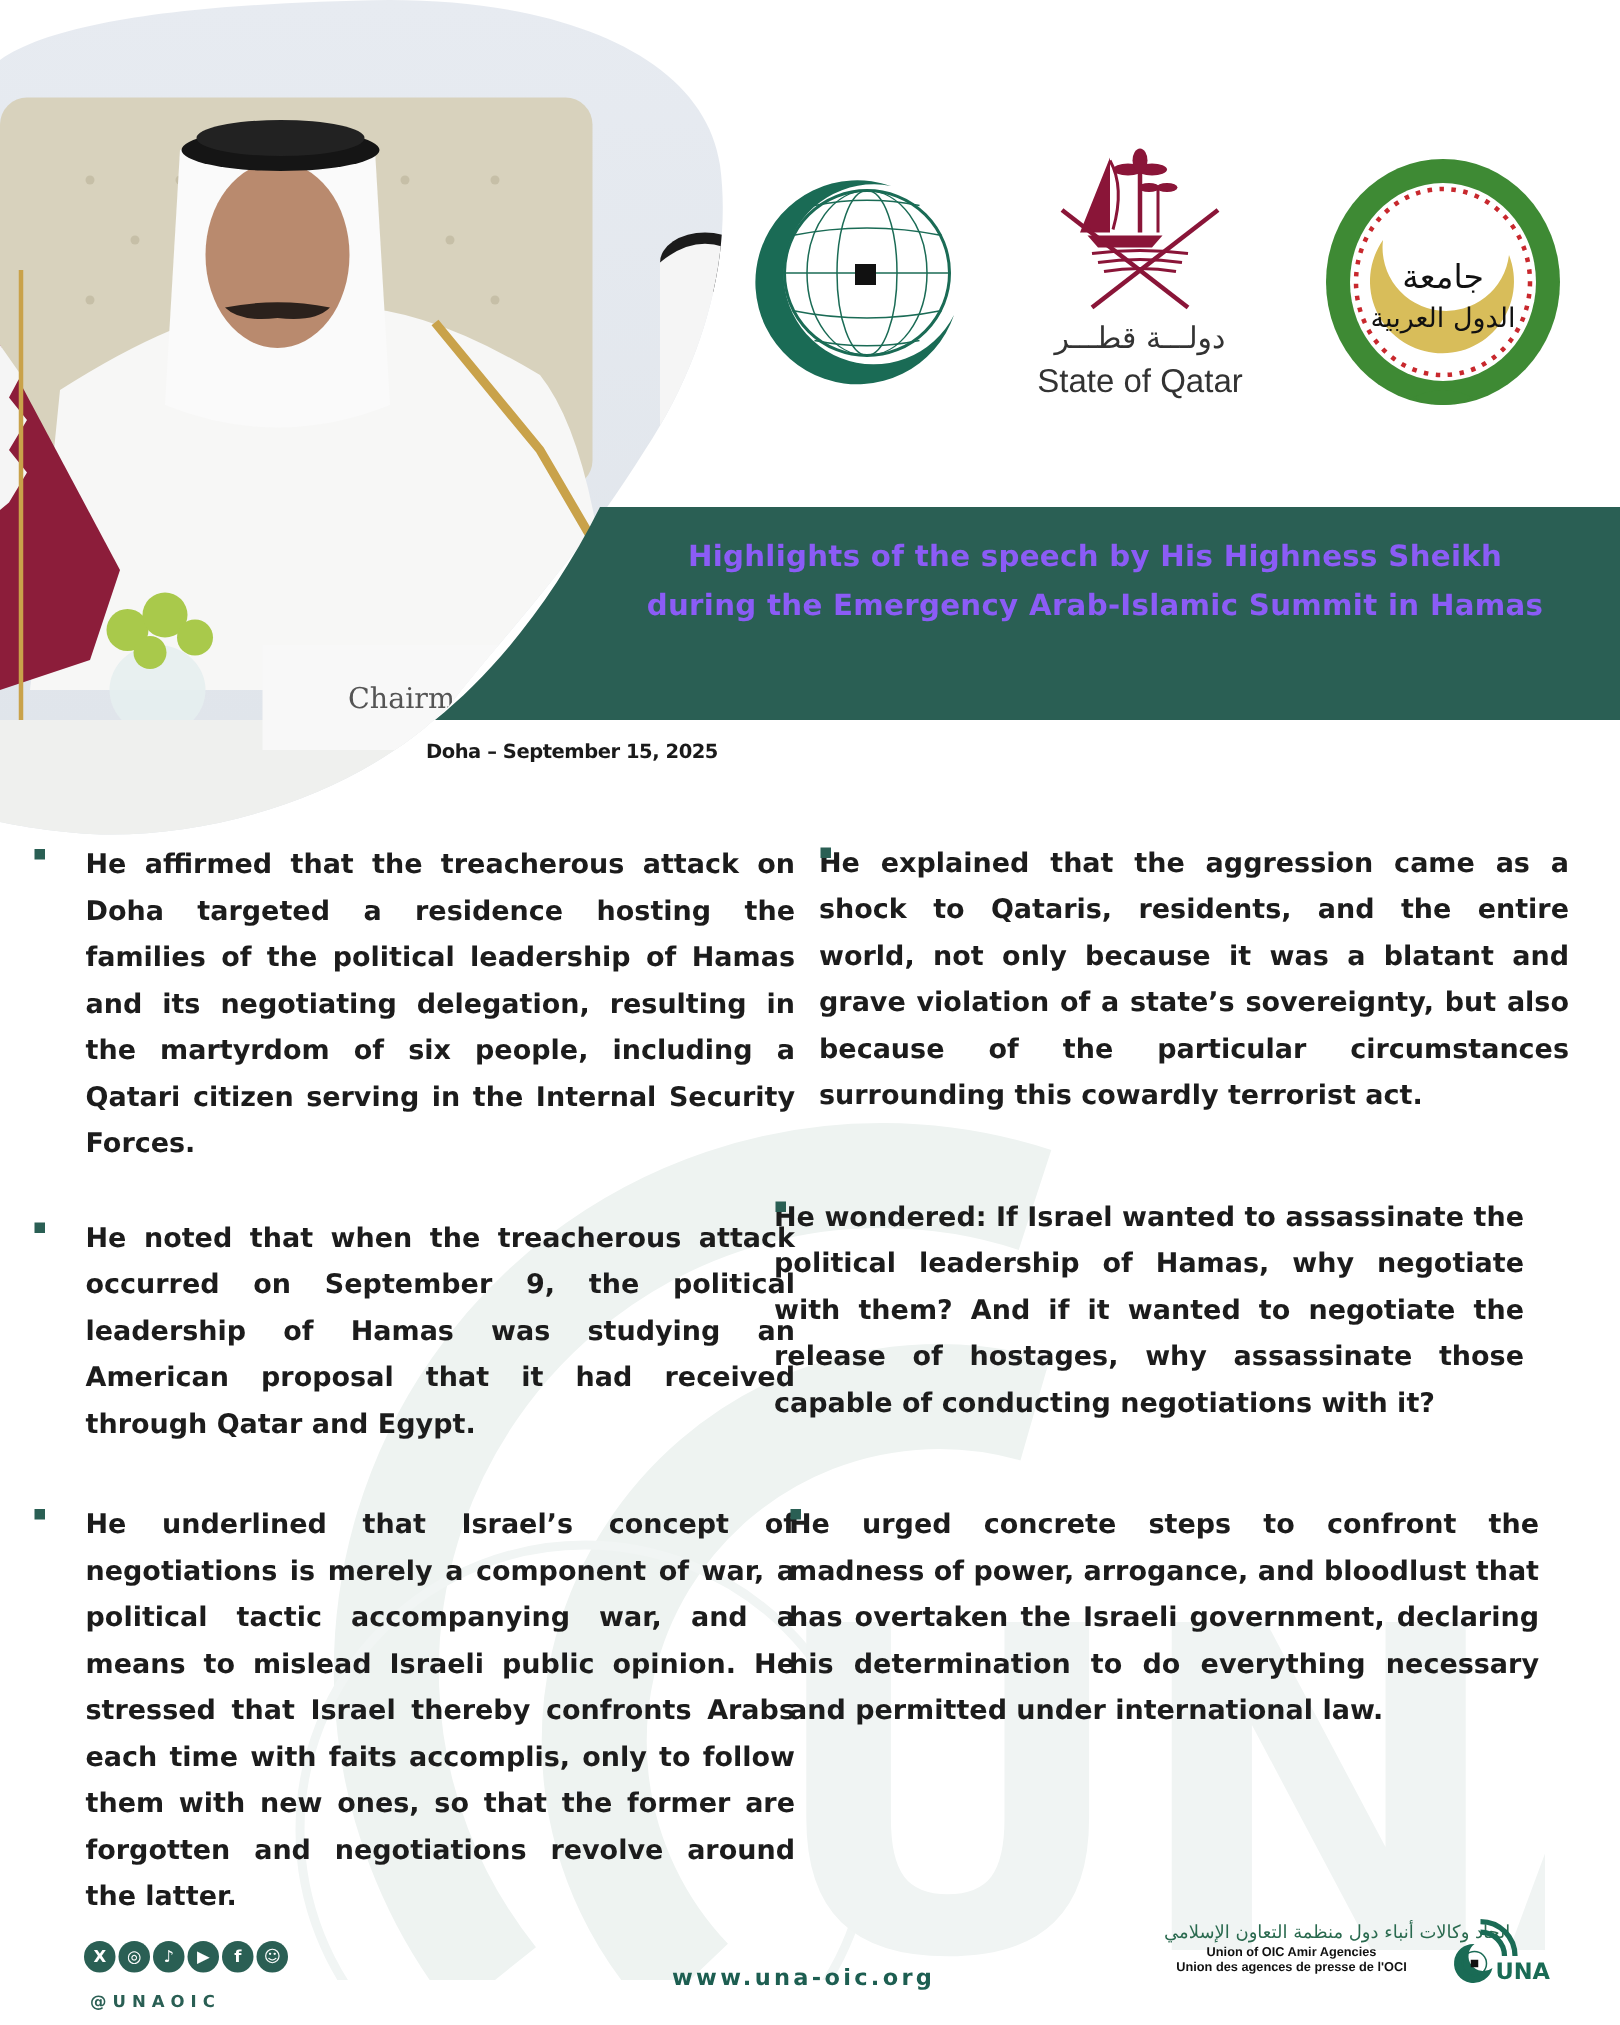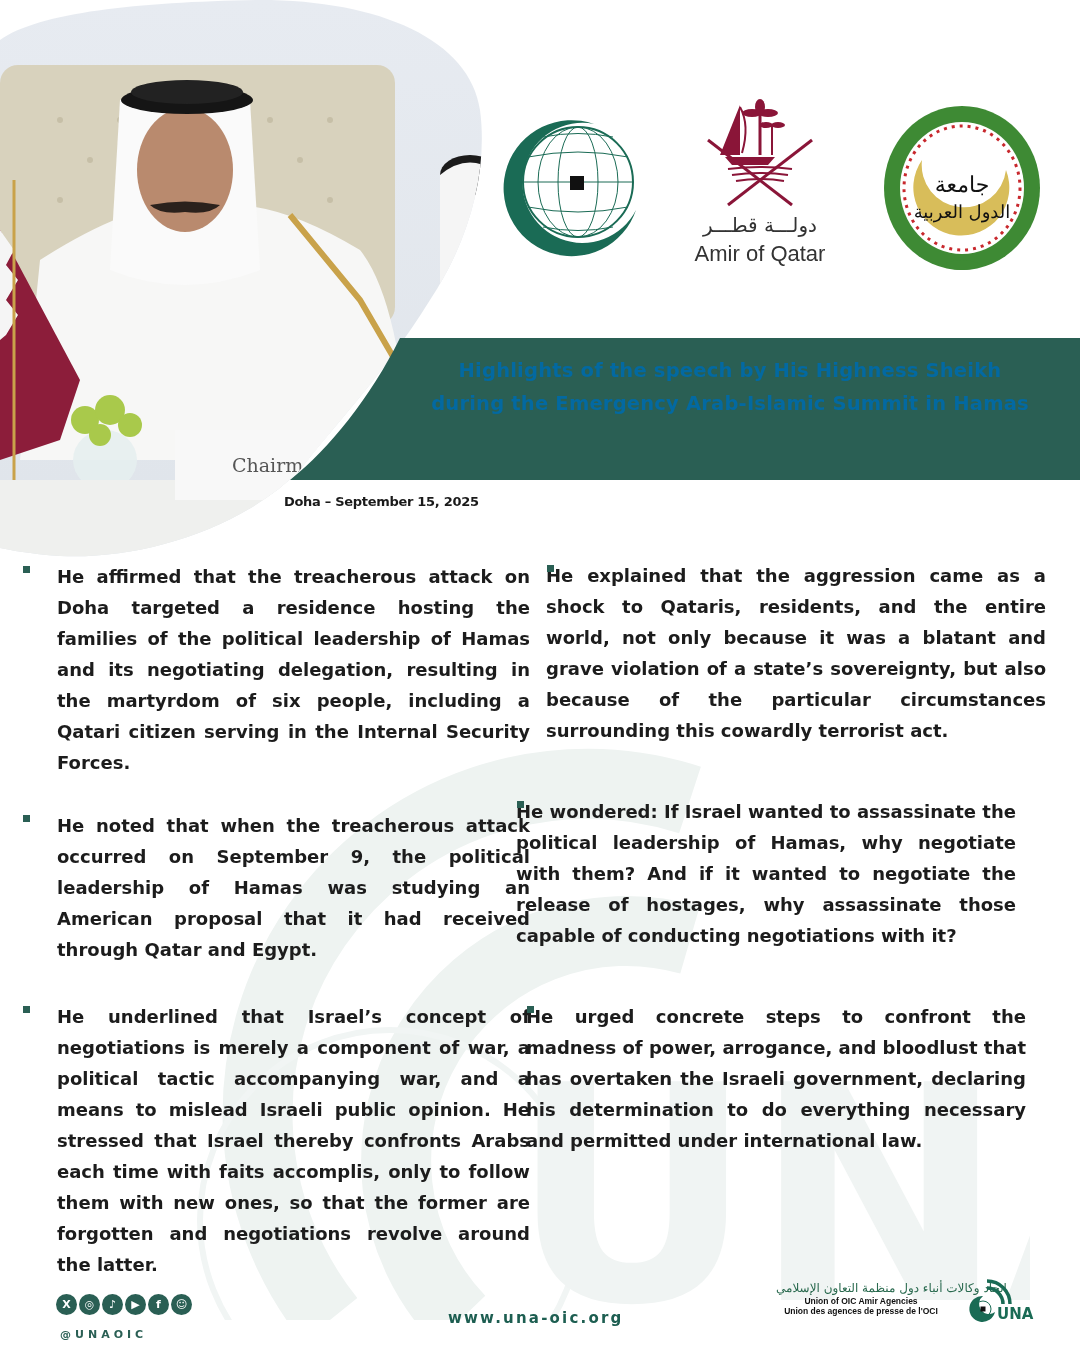--- a/index.html
+++ b/index.html
@@ -16,21 +16,21 @@
   .logo { position: absolute; }
   .logo-oic { left: 498px; top: 112px; width: 150px; height: 150px; }
   .logo-qatar { left: 680px; top: 95px; width: 160px; height: 180px; }
   .logo-league { left: 882px; top: 100px; width: 160px; height: 175px; }
   .qatar-ar { position: absolute; left: 0; top: 118px; width: 160px; text-align: center; font-family: "DejaVu Sans", sans-serif; font-size: 20px; color: #333; }
   .qatar-en { position: absolute; left: 0; top: 146px; width: 160px; text-align: center; font-family: "Liberation Sans", sans-serif; font-size: 22px; color: #333; }
 
   
   .title-band { position: absolute; left: 290px; top: 338px; width: 790px; height: 142px; }
   .title-band svg { position: absolute; left: 0; top: 0; }
-  .title-text { position: absolute; left: 110px; right: 20px; top: 16px; text-align: center; color: #0369a1; font-family: "DejaVu Sans", sans-serif; font-weight: bold; font-size: 19.5px; line-height: 33px; letter-spacing: 0.2px; }
+  .title-text { position: absolute; left: 110px; right: 20px; top: 16px; text-align: center; color: #8b5cf6; font-family: "DejaVu Sans", sans-serif; font-weight: bold; font-size: 19.5px; line-height: 33px; letter-spacing: 0.2px; }
 
   .dateline { position: absolute; left: 284px; top: 494px; font-family: "DejaVu Sans", sans-serif; font-weight: bold; font-size: 13px; color: #1a1a1a; letter-spacing: -0.3px; }
 
   
   .bullet { position: absolute; }
   .bullet .sq { position: absolute; width: 7px; height: 7px; background: #2a5f54; }
   .bullet p { font-family: "DejaVu Sans", sans-serif; font-weight: bold; font-size: 18px; line-height: 31px; text-align: justify; color: #1c1c1c; }
   .b1 { left: 22px; top: 561px; width: 508px; }
   .b1 .sq, .b3 .sq, .b5 .sq { left: 1px; top: 5px; }
   .b1 p, .b3 p, .b5 p { margin-left: 35px; }
@@ -157,21 +157,21 @@
         <path d="M48 74 Q80 70 112 74"></path>
         <path d="M52 80 Q80 76 108 80"></path>
         <path d="M56 86 Q80 82 104 86"></path>
       </g>
     <g stroke="#8a1538" stroke-width="3">
         <line x1="28" y1="45" x2="112" y2="110"></line>
         <line x1="132" y1="45" x2="48" y2="110"></line>
       </g>
   </svg>
   <div class="qatar-ar">دولـــة قطـــر</div>
-  <div class="qatar-en">Amir of Qatar</div>
+  <div class="qatar-en">State of Qatar</div>
 </div>
 
 <svg class="logo logo-league" viewBox="0 0 160 175">
   <g fill="#3e8a34">
     <ellipse cx="80" cy="88" rx="78" ry="82"></ellipse>
   </g>
   <ellipse cx="80" cy="88" rx="62" ry="66" fill="#ffffff"></ellipse>
   <ellipse cx="80" cy="88" rx="58" ry="62" fill="none" stroke="#c8282d" stroke-width="3" stroke-dasharray="3 5"></ellipse>
   <path d="M40 60 A48 48 0 1 0 124 70 A42 42 0 1 1 40 60 Z" fill="#d8bd5a"></path>
   <text x="80" y="92" text-anchor="middle" font-family="DejaVu Serif, serif" font-size="22" fill="#111">جامعة</text>

